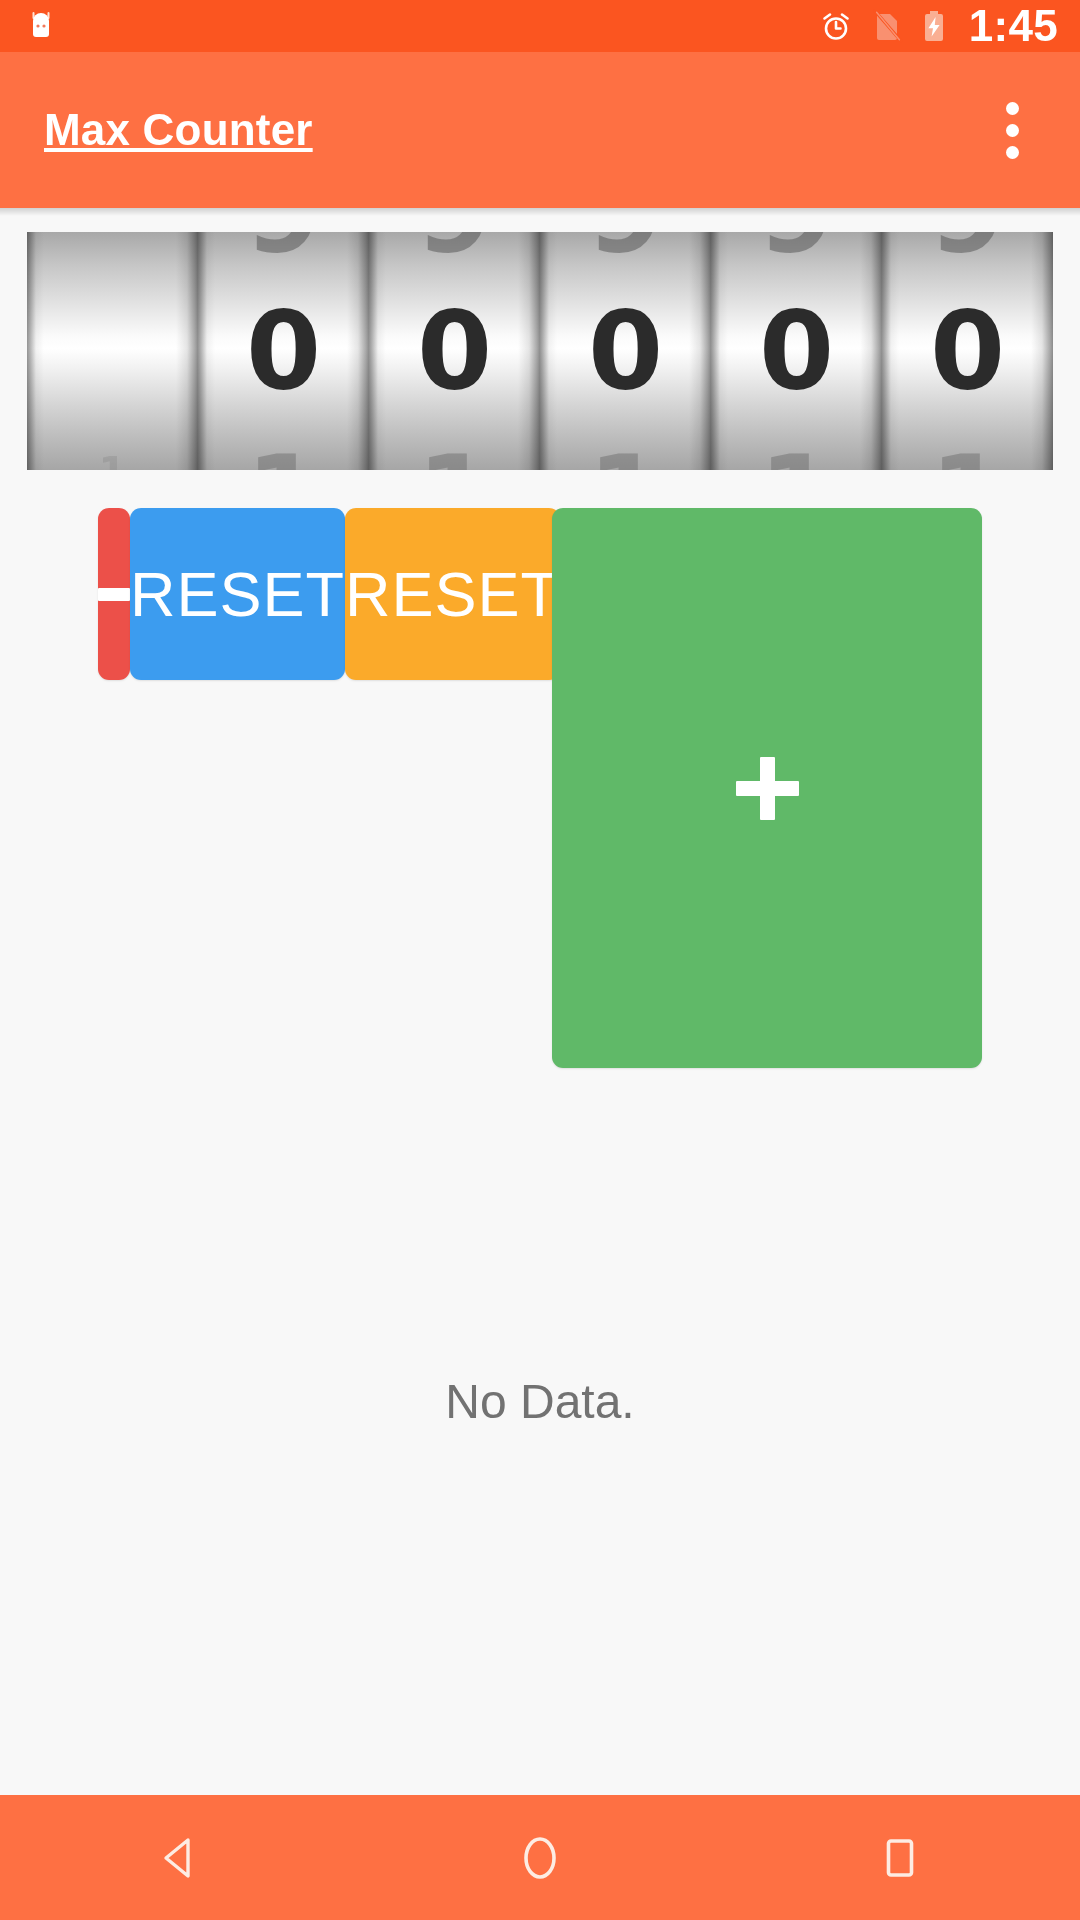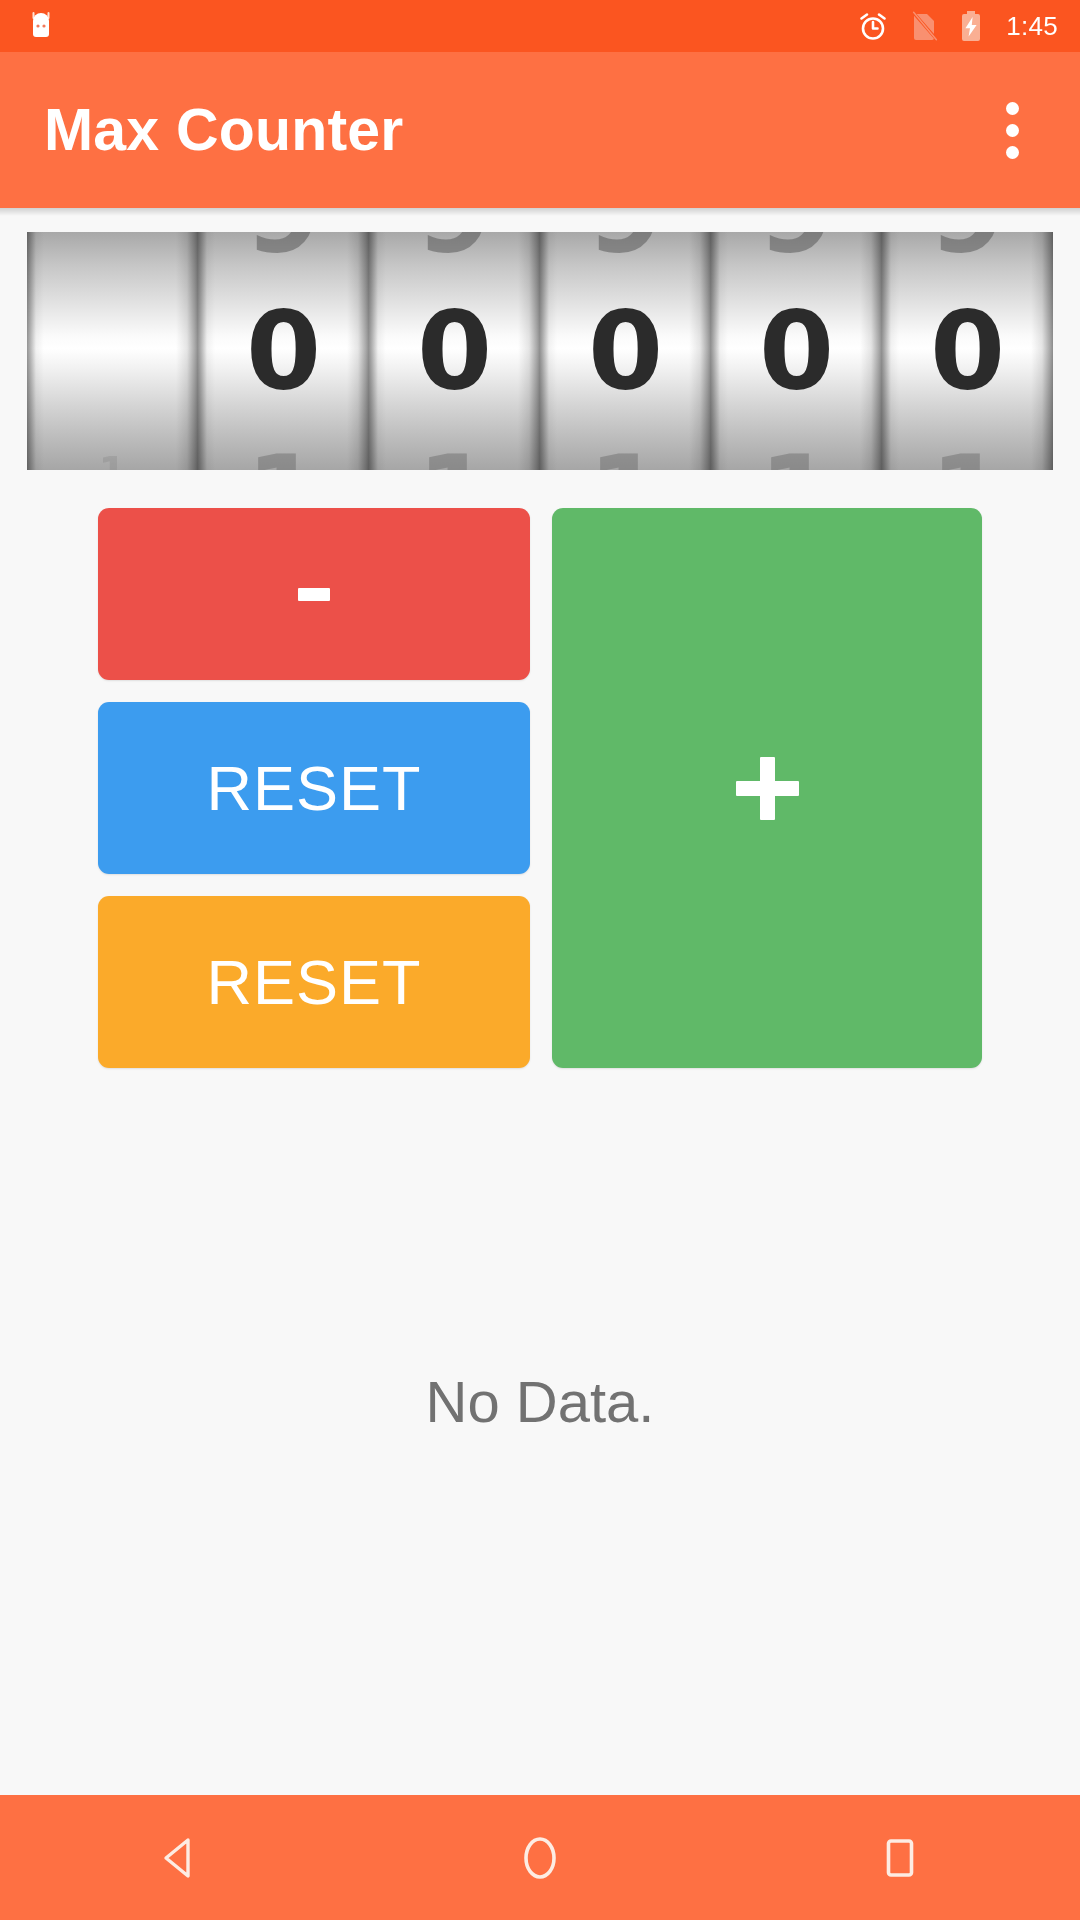--- a/index.html
+++ b/index.html
@@ -42,22 +42,22 @@
     align-items: center;
     gap: 18px;
     flex: 0 0 auto;
   }
   #android-mascot { width: 34px; height: 34px; display:block; }
   #alarm-icon { width: 34px; height: 34px; display:block; }
   #nosim-icon { width: 32px; height: 34px; display:block; }
   #battery-icon { width: 26px; height: 34px; display:block; }
   #status-clock {
     color: #FFFFFF;
-    font-size: 26px;
-    font-weight: 400;
+    font-size: 44px;
+    font-weight: 700;
     letter-spacing: 0.3px;
     line-height: 1;
     margin-left: 4px;
     white-space: nowrap;
   }
 
   
   #app-bar {
     position: absolute;
     top: 52px; left: 0;
@@ -72,26 +72,27 @@
   #app-bar-shadow {
     position: absolute;
     top: 208px; left: 0;
     width: 1080px;
     height: 8px;
     background: linear-gradient(to bottom, rgba(0,0,0,0.16), rgba(0,0,0,0.0));
     z-index: 4;
   }
   #app-title {
     color: #FFFFFF;
-    font-size: 59px;
+    font-size: 44px;
     font-weight: bold;
     letter-spacing: 0.2px;
     line-height: 1;
     flex: 1 1 auto;
     white-space: nowrap;
+    text-decoration: underline;
   }
   #overflow-menu-button {
     width: 96px; height: 96px;
     display: flex;
     flex-direction: column;
     align-items: center;
     justify-content: center;
     gap: 9px;
     flex: 0 0 auto;
     cursor: pointer;
@@ -200,21 +201,21 @@
     left: 98px;
     width: 884px;
     height: 560px;
   }
   #left-column {
     position: absolute;
     left: 0; top: 0;
     width: 432px;
     height: 560px;
     display: flex;
-    flex-direction: column;
+    flex-direction: row;
     justify-content: space-between;
   }
   .btn {
     border: none;
     outline: none;
     border-radius: 11px;
     color: #FFFFFF;
     font-family: "Liberation Sans", sans-serif;
     display: flex;
     align-items: center;
@@ -283,21 +284,21 @@
     top: 1068px;
     left: 0;
     width: 1080px;
     height: 727px;
     display: flex;
     align-items: center;
     justify-content: center;
   }
   #empty-state-text {
     color: #727272;
-    font-size: 58px;
+    font-size: 48px;
     font-weight: normal;
     letter-spacing: 0px;
     line-height: 1;
     transform: translateY(-30px);
   }
 
   
   #nav-bar {
     position: absolute;
     left: 0;

